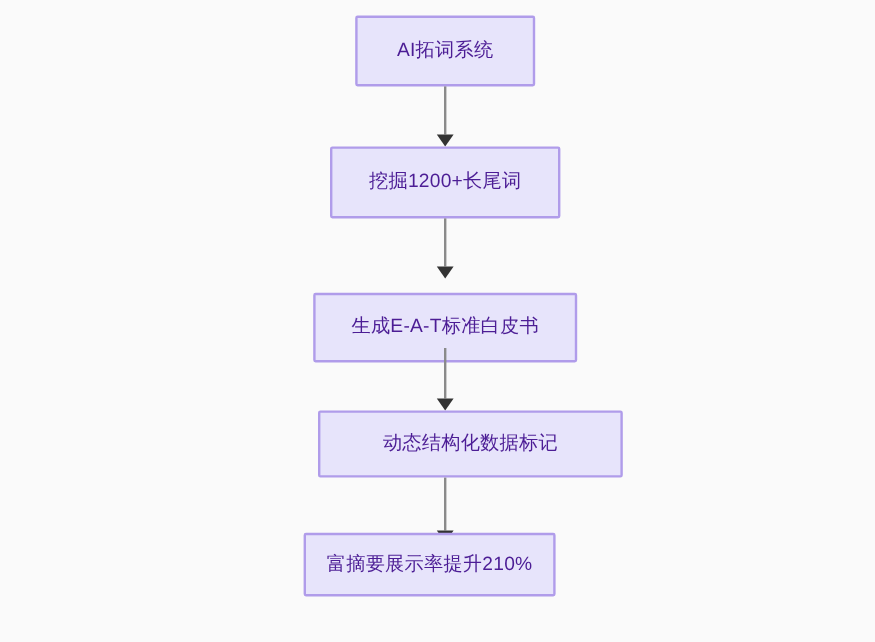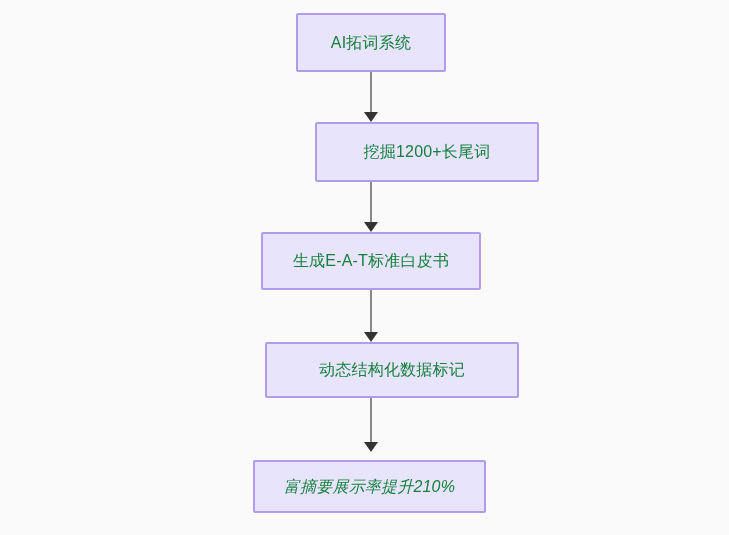--- a/index.html
+++ b/index.html
@@ -20,21 +20,21 @@
   }
   .node {
     position: absolute;
     box-sizing: border-box;
     background: #e7e4fb;
     border: 2px solid #b09cea;
     border-radius: 2px;
     display: flex;
     align-items: center;
     justify-content: center;
-    color: #15803d;
+    color: #4c1d95;
     font-size: 16px;
     line-height: 1.2;
     letter-spacing: 0.2px;
     white-space: nowrap;
   }
   .node-label {
     display: block;
   }
   .connector {
     position: absolute;
@@ -65,44 +65,44 @@
 
   <div class="node" style="left:296px; top:13px; width:150px; height:59px;">
     <span class="node-label">AI拓词系统</span>
   </div>
 
   <div class="connector" style="left:360px; top:72px; height:50px;">
     <div class="line" style="height:40px;"></div>
     <div class="head" style="top:40px;"></div>
   </div>
 
-  <div class="node" style="left:275px; top:122px; width:224px; height:60px;margin-left:40px;">
+  <div class="node" style="left:275px; top:122px; width:192px; height:60px;">
     <span class="node-label">挖掘1200+长尾词</span>
   </div>
 
   <div class="connector" style="left:360px; top:182px; height:50px;">
     <div class="line" style="height:40px;"></div>
     <div class="head" style="top:40px;"></div>
   </div>
 
-  <div class="node" style="left:261px; top:232px; width:220px; height:58px;">
+  <div class="node" style="left:261px; top:244px; width:220px; height:58px;">
     <span class="node-label">生成E-A-T标准白皮书</span>
   </div>
 
   <div class="connector" style="left:360px; top:290px; height:52px;">
     <div class="line" style="height:42px;"></div>
     <div class="head" style="top:42px;"></div>
   </div>
 
   <div class="node" style="left:265px; top:342px; width:254px; height:56px;">
     <span class="node-label">动态结构化数据标记</span>
   </div>
 
   <div class="connector" style="left:360px; top:398px; height:54px;">
     <div class="line" style="height:44px;"></div>
     <div class="head" style="top:44px;"></div>
   </div>
 
-  <div class="node" style="left:253px; top:460px; width:233px; height:53px;font-style:italic;">
+  <div class="node" style="left:253px; top:444px; width:210px; height:53px;">
     <span class="node-label">富摘要展示率提升210%</span>
   </div>
 
 </div>
 
 </body></html>

